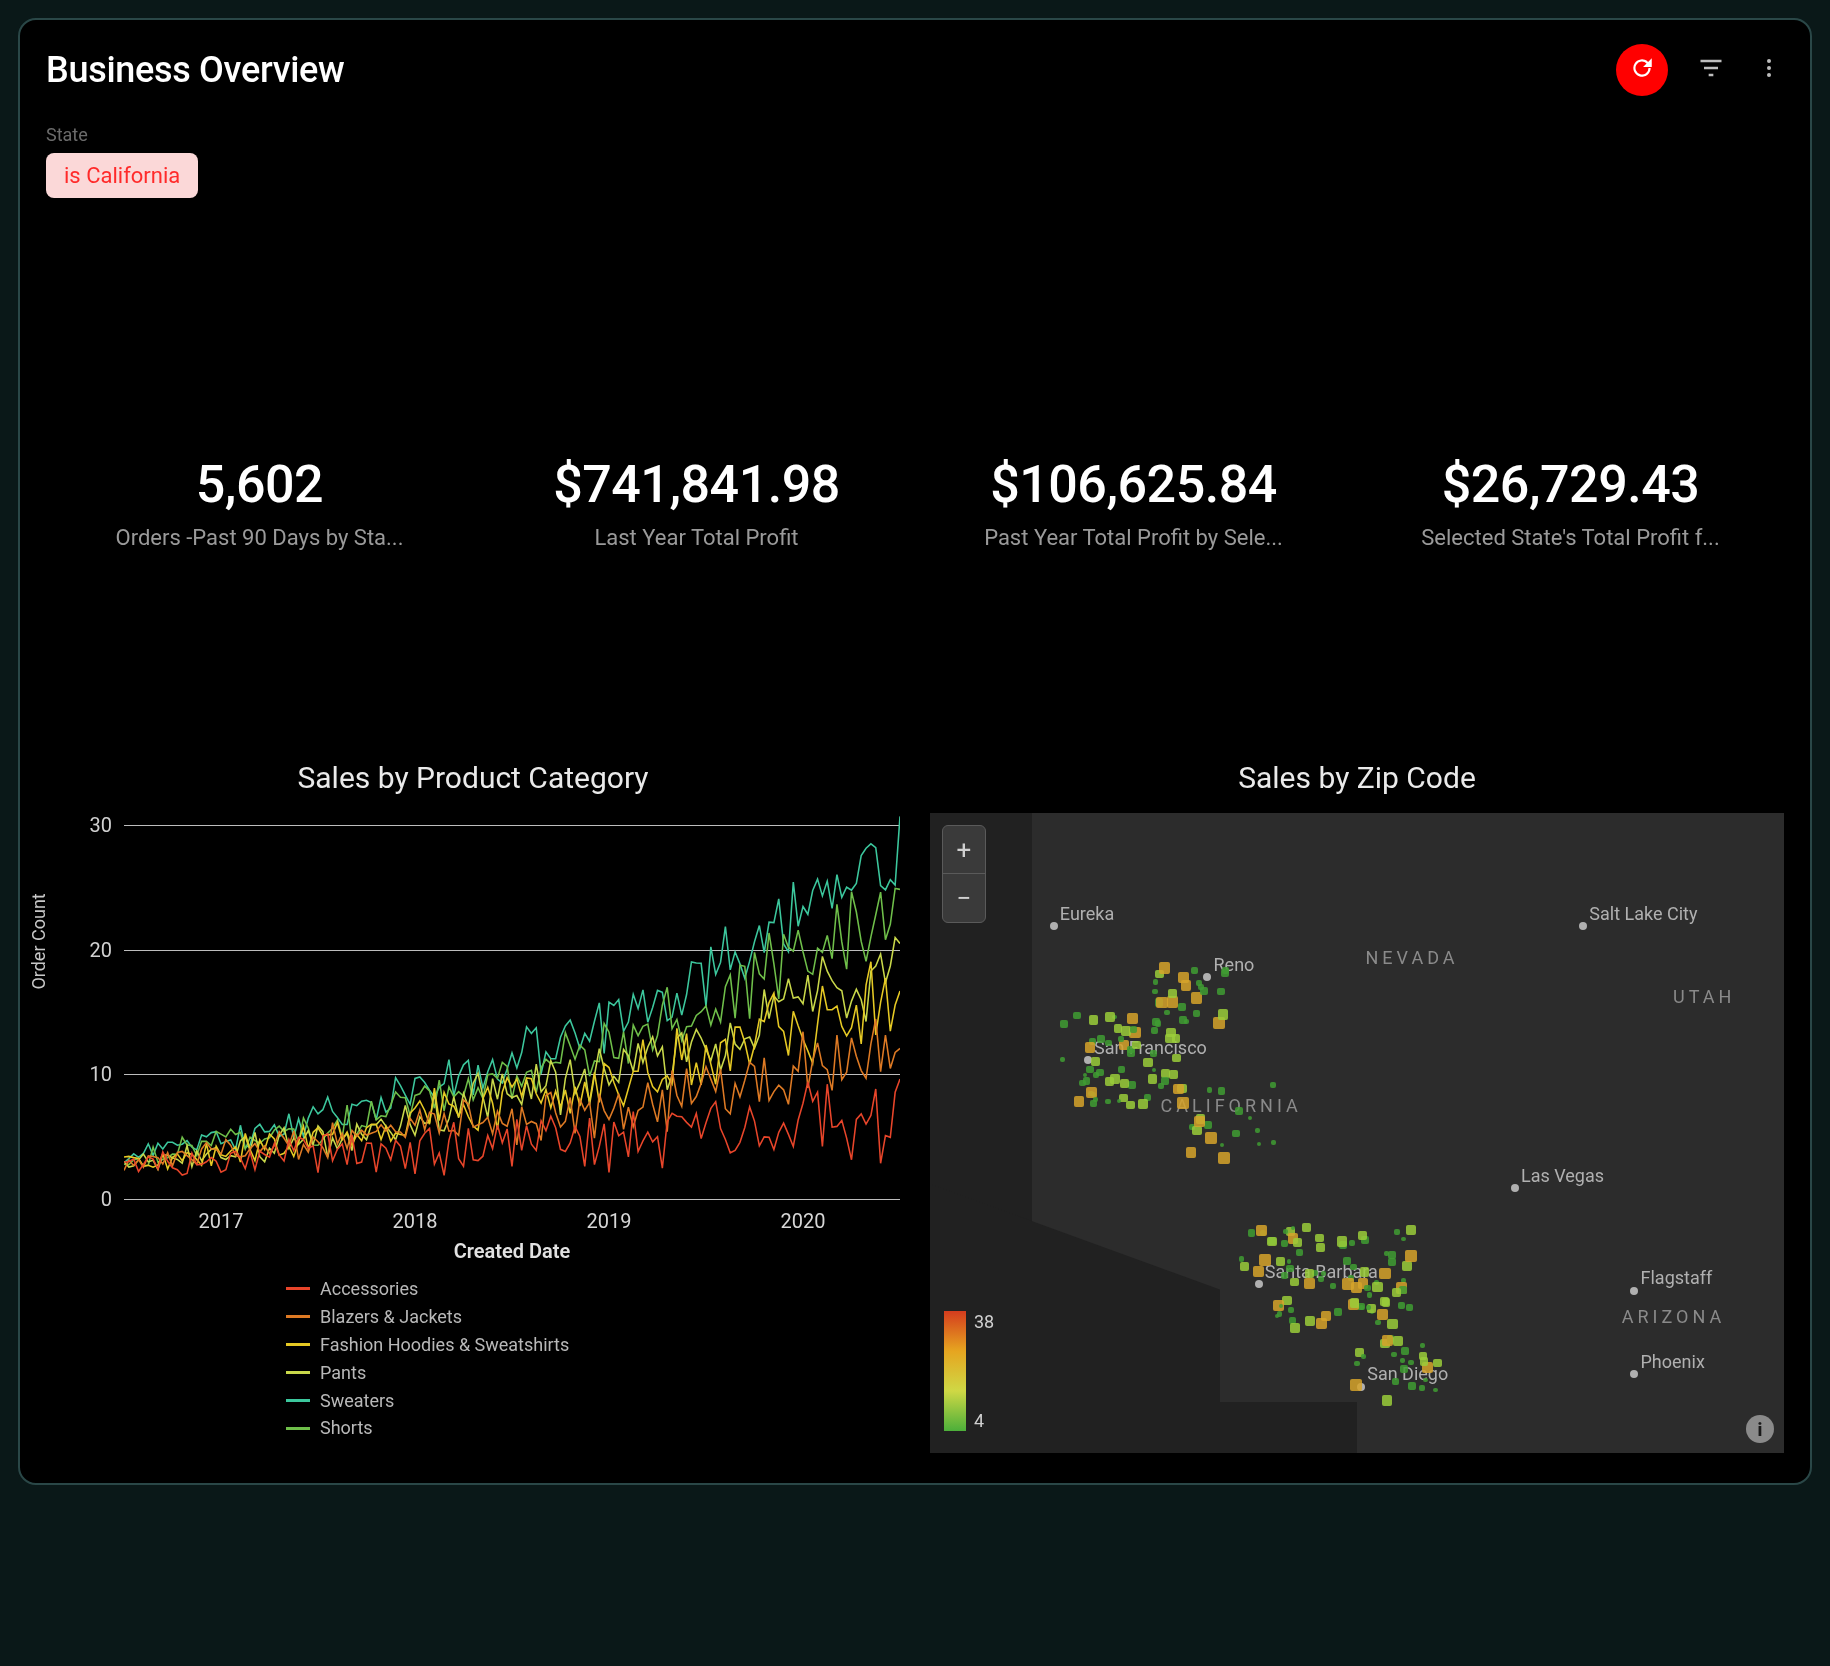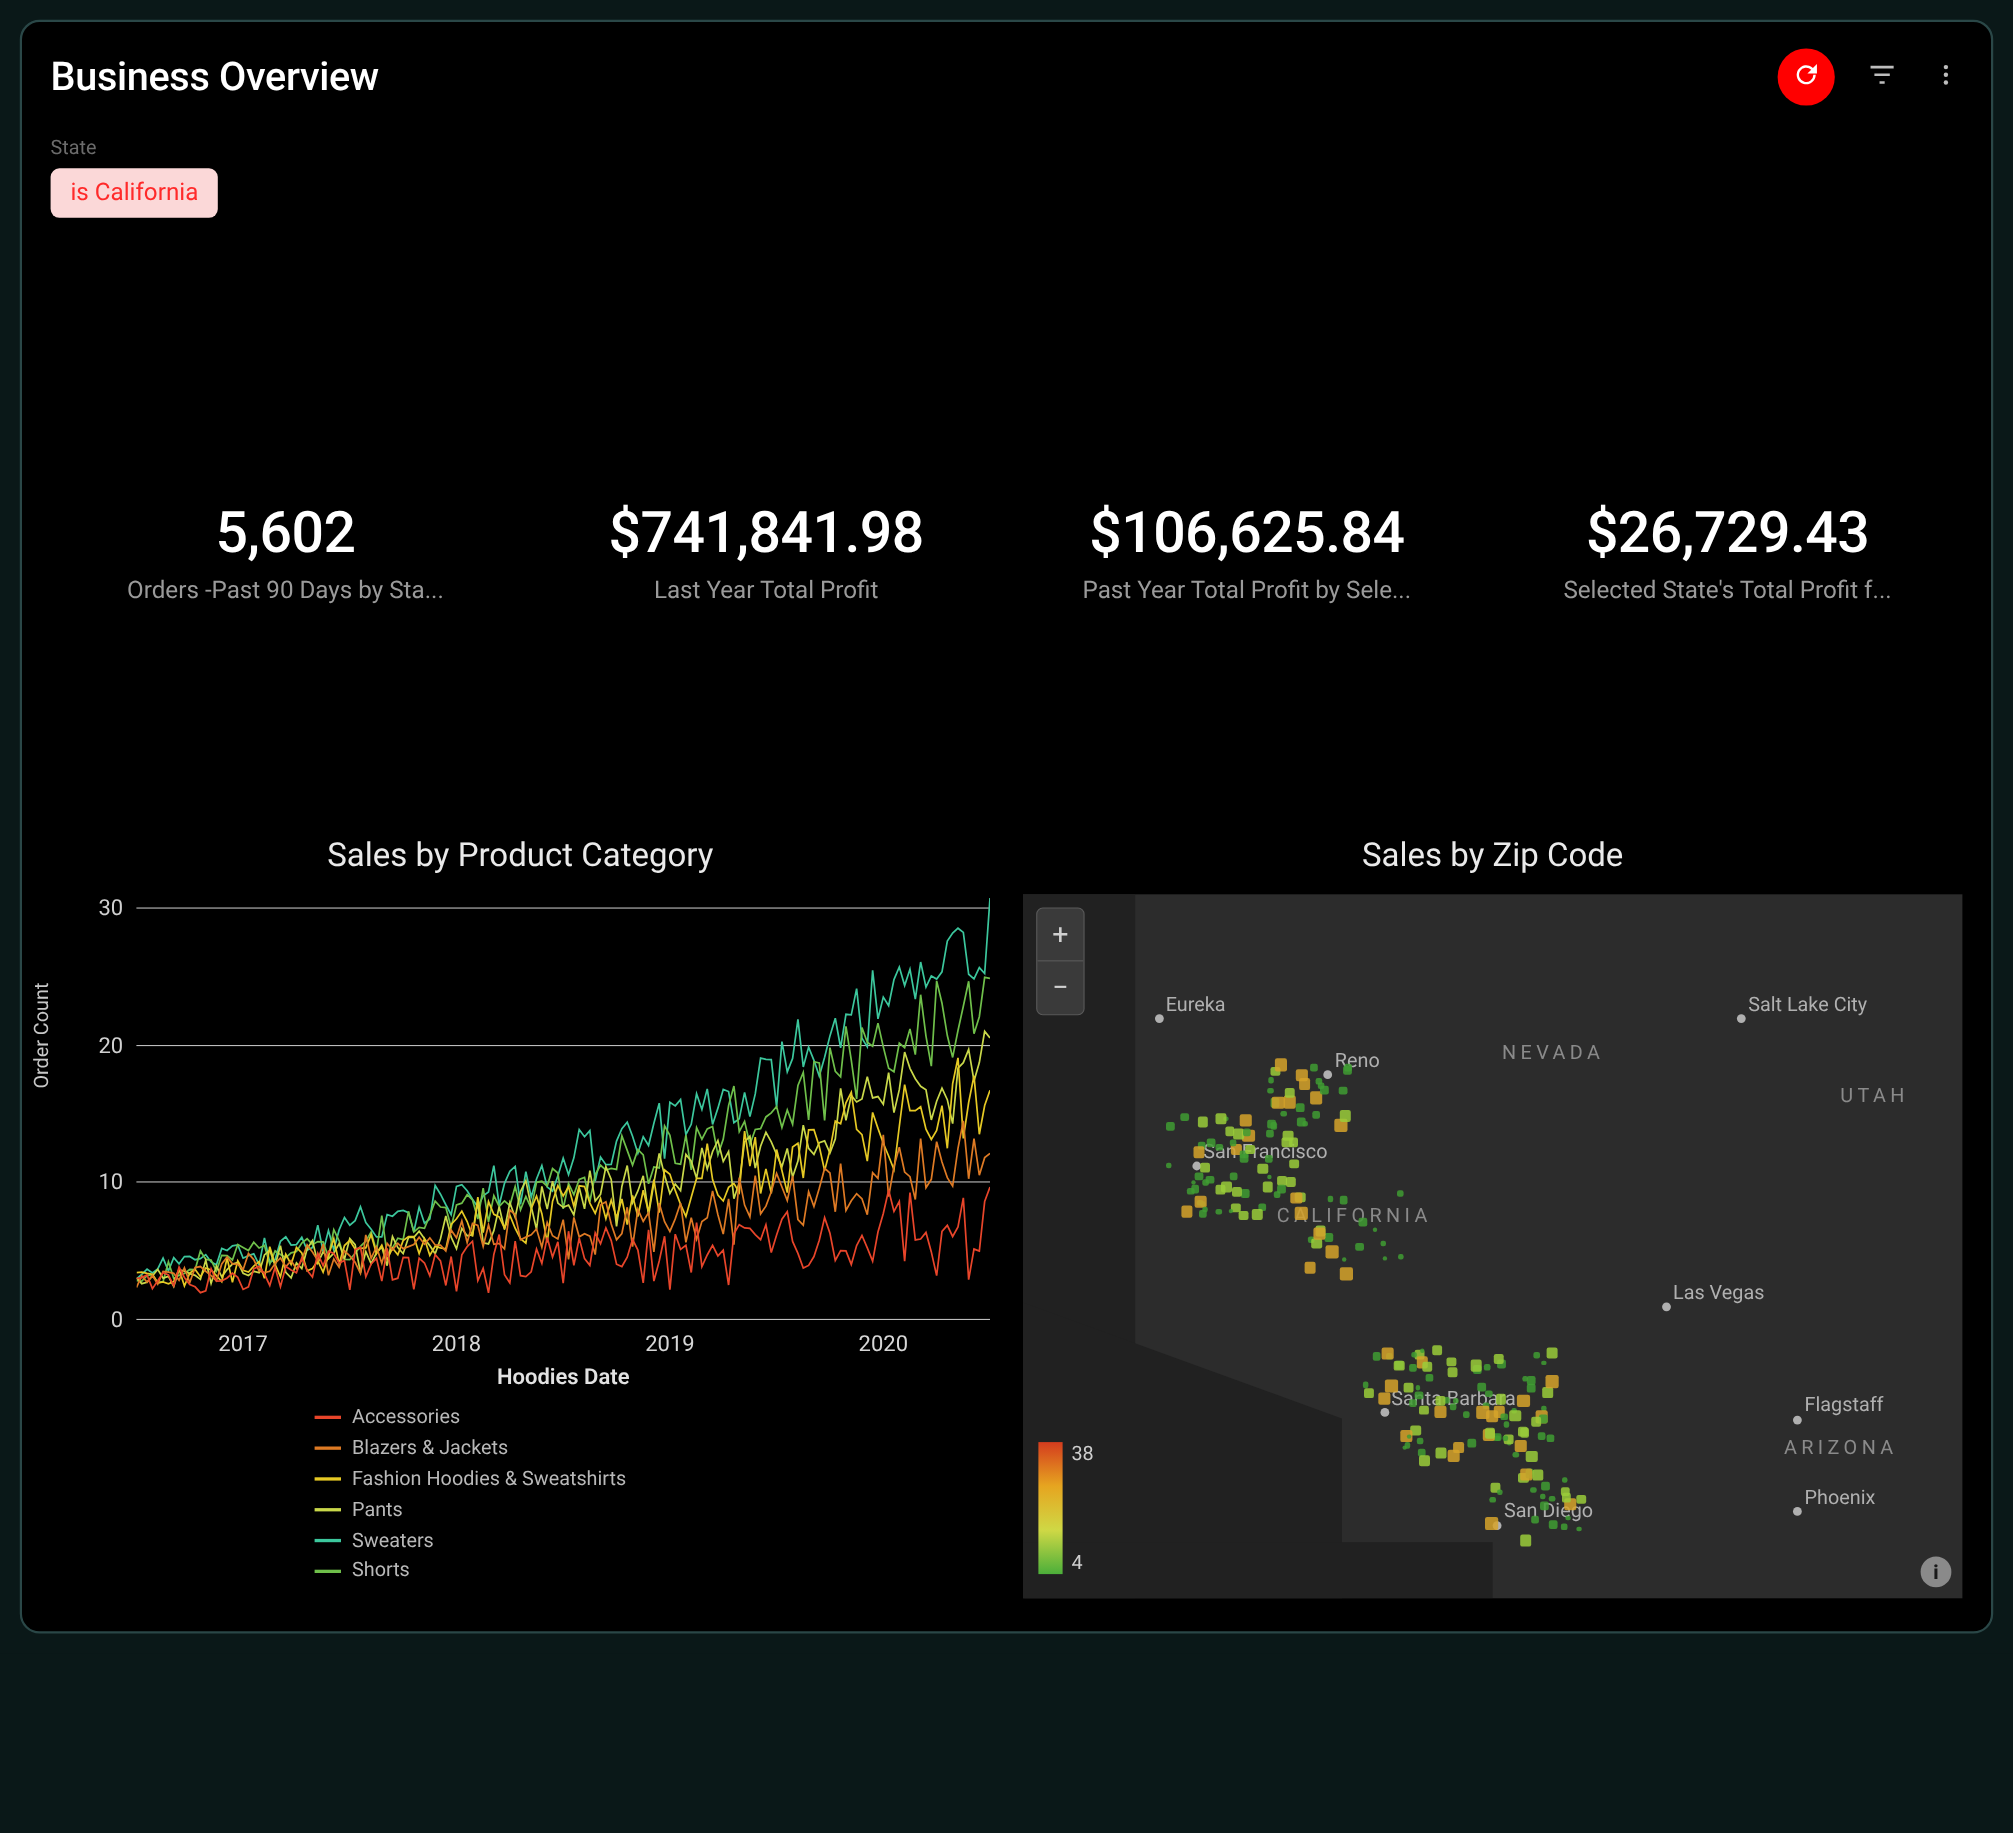--- a/index.html
+++ b/index.html
@@ -340,21 +340,21 @@
               <path d="M0.0 349.3 L 5.0 348.5 L 10.0 346.1 L 15.0 358.5 L 20.0 351.4 L 25.0 343.9 L 30.0 346.0 L 35.0 356.0 L 40.0 338.9 L 45.0 348.3 L 50.0 354.8 L 55.0 356.8 L 60.0 362.1 L 65.0 360.4 L 70.0 340.3 L 75.0 351.7 L 80.0 351.4 L 85.0 348.8 L 90.0 344.5 L 95.0 348.2 L 100.0 359.2 L 105.0 356.8 L 110.0 340.3 L 115.0 338.2 L 120.0 345.2 L 125.0 355.6 L 130.0 339.1 L 135.0 356.7 L 140.0 338.3 L 145.0 341.5 L 150.0 344.1 L 155.0 330.5 L 160.0 341.9 L 165.0 347.9 L 170.0 326.4 L 175.0 337.7 L 180.0 324.4 L 185.0 326.5 L 190.0 335.3 L 195.0 332.9 L 200.0 359.6 L 205.0 323.0 L 210.0 320.8 L 215.0 347.7 L 220.0 336.1 L 225.0 330.9 L 230.0 351.6 L 235.0 322.0 L 240.0 350.5 L 245.0 349.0 L 250.0 330.0 L 255.0 330.2 L 260.0 359.1 L 265.0 330.8 L 270.0 335.2 L 275.0 346.8 L 280.0 327.5 L 285.0 333.2 L 290.0 355.6 L 295.0 329.3 L 300.0 361.0 L 305.0 327.8 L 310.0 320.3 L 315.0 315.4 L 320.0 351.2 L 325.0 340.0 L 330.0 362.3 L 335.0 327.4 L 340.0 309.3 L 345.0 345.8 L 350.0 353.3 L 355.0 315.3 L 360.0 346.7 L 365.0 347.6 L 370.0 343.2 L 375.0 322.5 L 380.0 335.6 L 385.0 311.9 L 390.0 329.8 L 395.0 315.9 L 400.0 353.4 L 405.0 306.3 L 410.0 337.3 L 415.0 312.7 L 420.0 331.2 L 425.0 337.3 L 430.0 307.7 L 435.0 317.7 L 440.0 303.2 L 445.0 314.8 L 450.0 336.3 L 455.0 338.4 L 460.0 329.9 L 465.0 313.6 L 470.0 323.4 L 475.0 353.3 L 480.0 305.0 L 485.0 351.6 L 490.0 333.4 L 495.0 310.9 L 500.0 359.5 L 505.0 309.0 L 510.0 322.8 L 515.0 319.1 L 520.0 343.8 L 525.0 298.5 L 530.0 338.5 L 535.0 327.9 L 540.0 319.2 L 545.0 328.8 L 550.0 323.6 L 555.0 355.2 L 560.0 308.7 L 565.0 300.3 L 570.0 303.3 L 575.0 303.7 L 580.0 309.4 L 585.0 314.0 L 590.0 300.4 L 595.0 325.6 L 600.0 309.7 L 605.0 295.4 L 610.0 288.6 L 615.0 315.6 L 620.0 326.5 L 625.0 339.8 L 630.0 337.4 L 635.0 329.3 L 640.0 314.5 L 645.0 293.9 L 650.0 308.1 L 655.0 332.8 L 660.0 323.9 L 665.0 324.2 L 670.0 336.5 L 675.0 319.3 L 680.0 310.1 L 685.0 321.4 L 690.0 333.5 L 695.0 307.0 L 700.0 290.2 L 705.0 268.9 L 710.0 288.3 L 715.0 279.2 L 720.0 333.5 L 725.0 271.2 L 730.0 314.2 L 735.0 313.4 L 740.0 307.4 L 745.0 325.1 L 750.0 346.7 L 755.0 306.4 L 760.0 300.9 L 765.0 311.1 L 770.0 302.4 L 775.0 276.0 L 780.0 350.3 L 785.0 322.5 L 790.0 324.3 L 795.0 279.3 L 800.0 266.1" stroke="#e8452a" stroke-width="1.6" fill="none"></path>
             </svg>
         </div>
       </div>
       <div class="x-ticks">
         <span>2017</span>
         <span>2018</span>
         <span>2019</span>
         <span>2020</span>
       </div>
-      <div class="x-label">Hoodies Date</div>
+      <div class="x-label">Created Date</div>
       <div class="legend" id="legend">
           <div class="legend-item">
             <div class="legend-swatch" style="background: rgb(232, 69, 42);"></div>
             <span>Accessories</span>
           </div>
           <div class="legend-item">
             <div class="legend-swatch" style="background: rgb(222, 122, 36);"></div>
             <span>Blazers &amp; Jackets</span>
           </div>
           <div class="legend-item">

